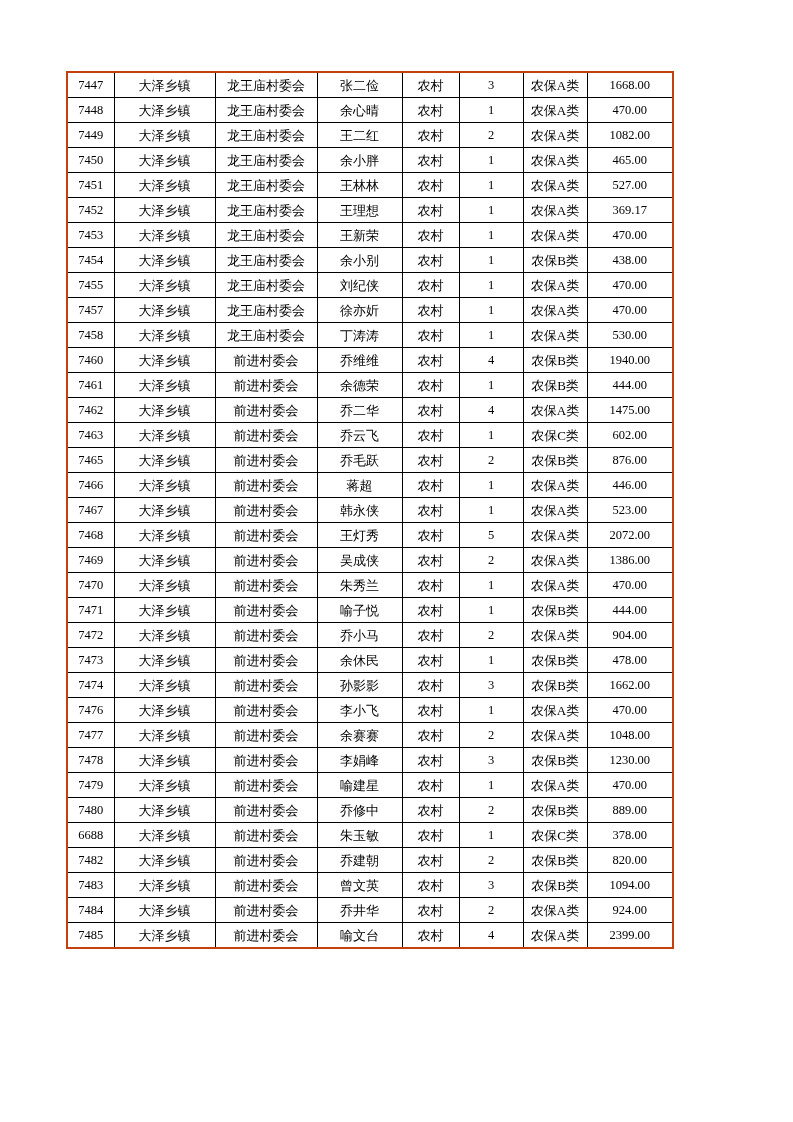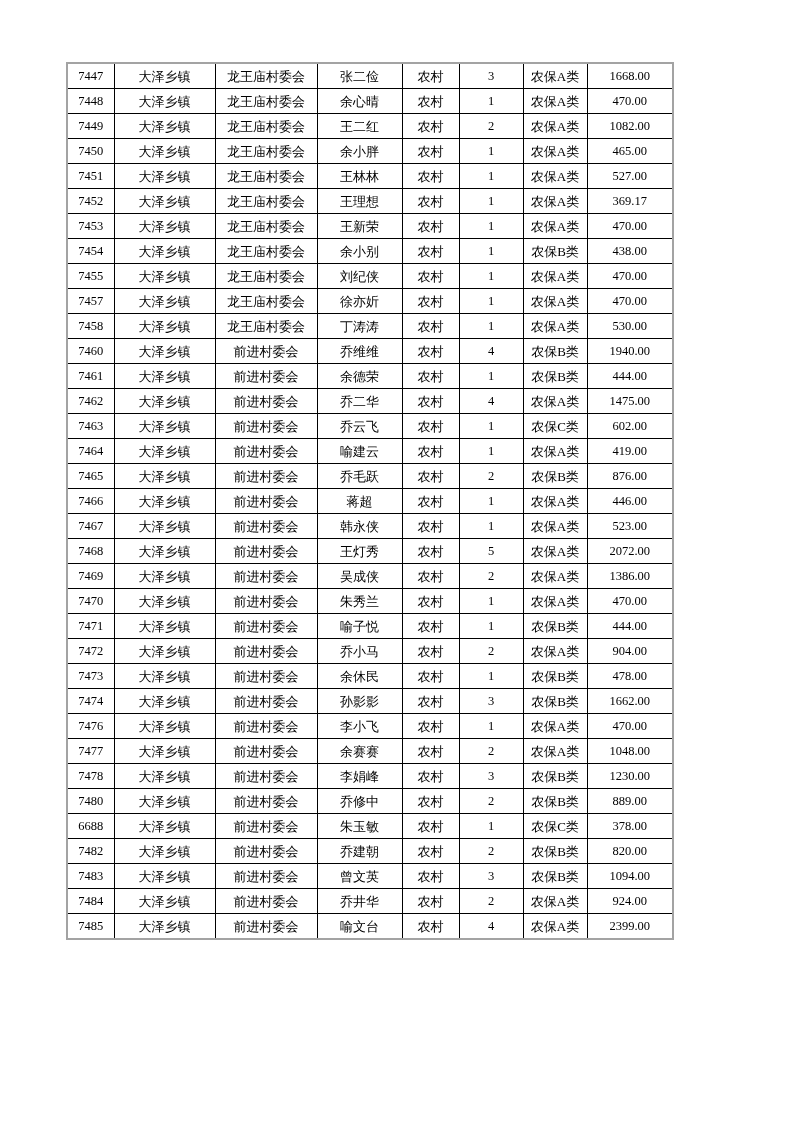--- a/index.html
+++ b/index.html
@@ -18,25 +18,25 @@
     position: absolute;
     left: 0; top: 0;
     width: 793px;
     height: 1122px;
     background: #ffffff;
     overflow: hidden;
   }
   table.roster {
     position: absolute;
     left: 66px;
-    top: 62px;
+    top: 71px;
     border-collapse: collapse;
     table-layout: fixed;
     width: 606px;
-    border: 2px solid #a3a3a3;
+    border: 2px solid #c2410c;
   }
   table.roster td {
     border: 1px solid #000000;
     height: 24px;
     padding: 0 2px;
     text-align: center;
     vertical-align: middle;
     font-size: 13px;
     line-height: 1;
     white-space: nowrap;
@@ -218,30 +218,20 @@
           <td>7463</td>
           <td>大泽乡镇</td>
           <td>前进村委会</td>
           <td>乔云飞</td>
           <td>农村</td>
           <td>1</td>
           <td>农保C类</td>
           <td>602.00</td>
         </tr>
         <tr>
-          <td>7464</td>
-          <td>大泽乡镇</td>
-          <td>前进村委会</td>
-          <td>喻建云</td>
-          <td>农村</td>
-          <td>1</td>
-          <td>农保A类</td>
-          <td>419.00</td>
-        </tr>
-        <tr>
           <td>7465</td>
           <td>大泽乡镇</td>
           <td>前进村委会</td>
           <td>乔毛跃</td>
           <td>农村</td>
           <td>2</td>
           <td>农保B类</td>
           <td>876.00</td>
         </tr>
         <tr>
@@ -356,20 +346,30 @@
         </tr>
         <tr>
           <td>7478</td>
           <td>大泽乡镇</td>
           <td>前进村委会</td>
           <td>李娟峰</td>
           <td>农村</td>
           <td>3</td>
           <td>农保B类</td>
           <td>1230.00</td>
+        </tr>
+        <tr>
+          <td>7479</td>
+          <td>大泽乡镇</td>
+          <td>前进村委会</td>
+          <td>喻建星</td>
+          <td>农村</td>
+          <td>1</td>
+          <td>农保A类</td>
+          <td>470.00</td>
         </tr>
         <tr>
           <td>7480</td>
           <td>大泽乡镇</td>
           <td>前进村委会</td>
           <td>乔修中</td>
           <td>农村</td>
           <td>2</td>
           <td>农保B类</td>
           <td>889.00</td>

